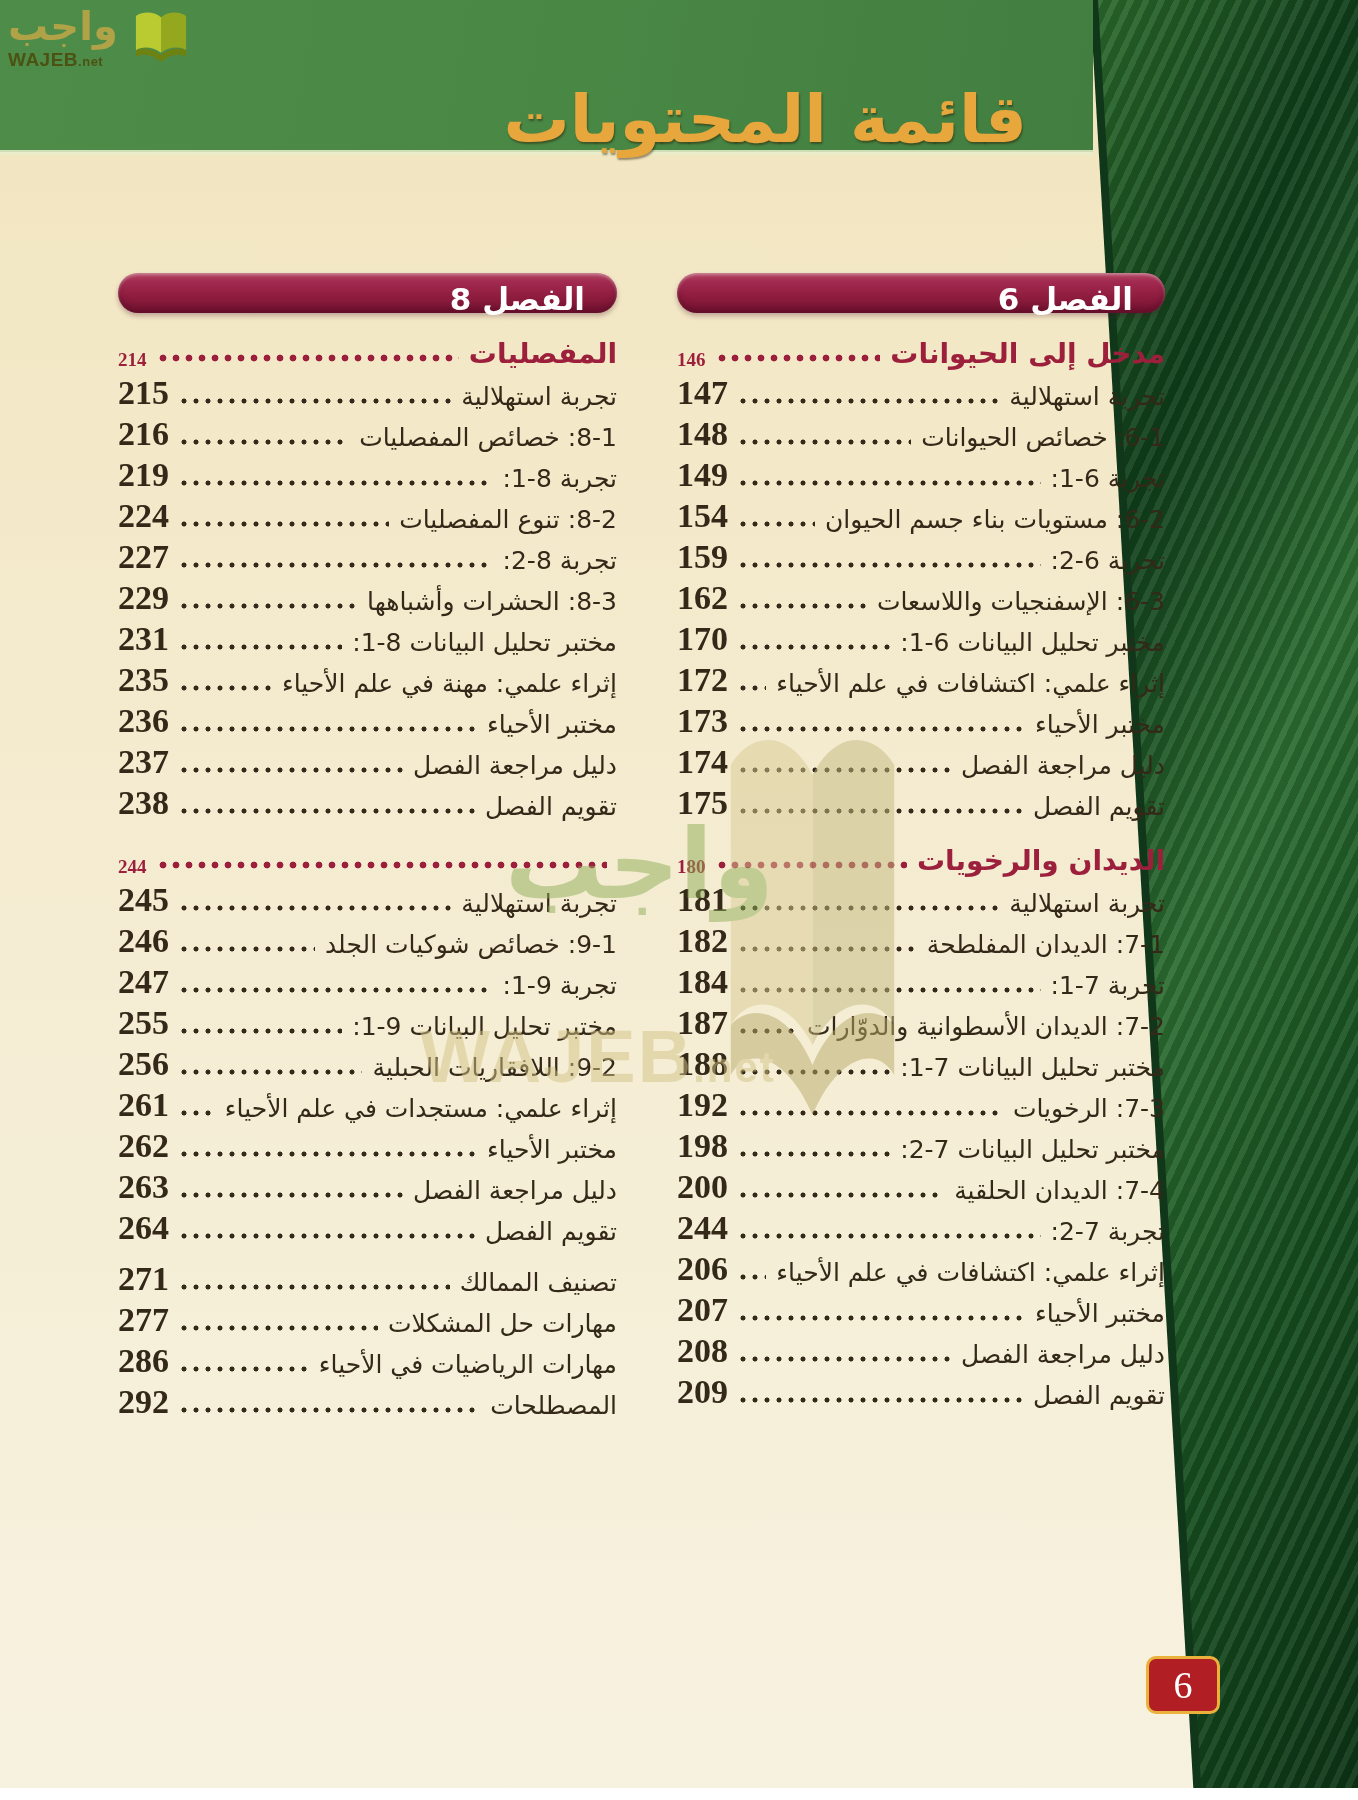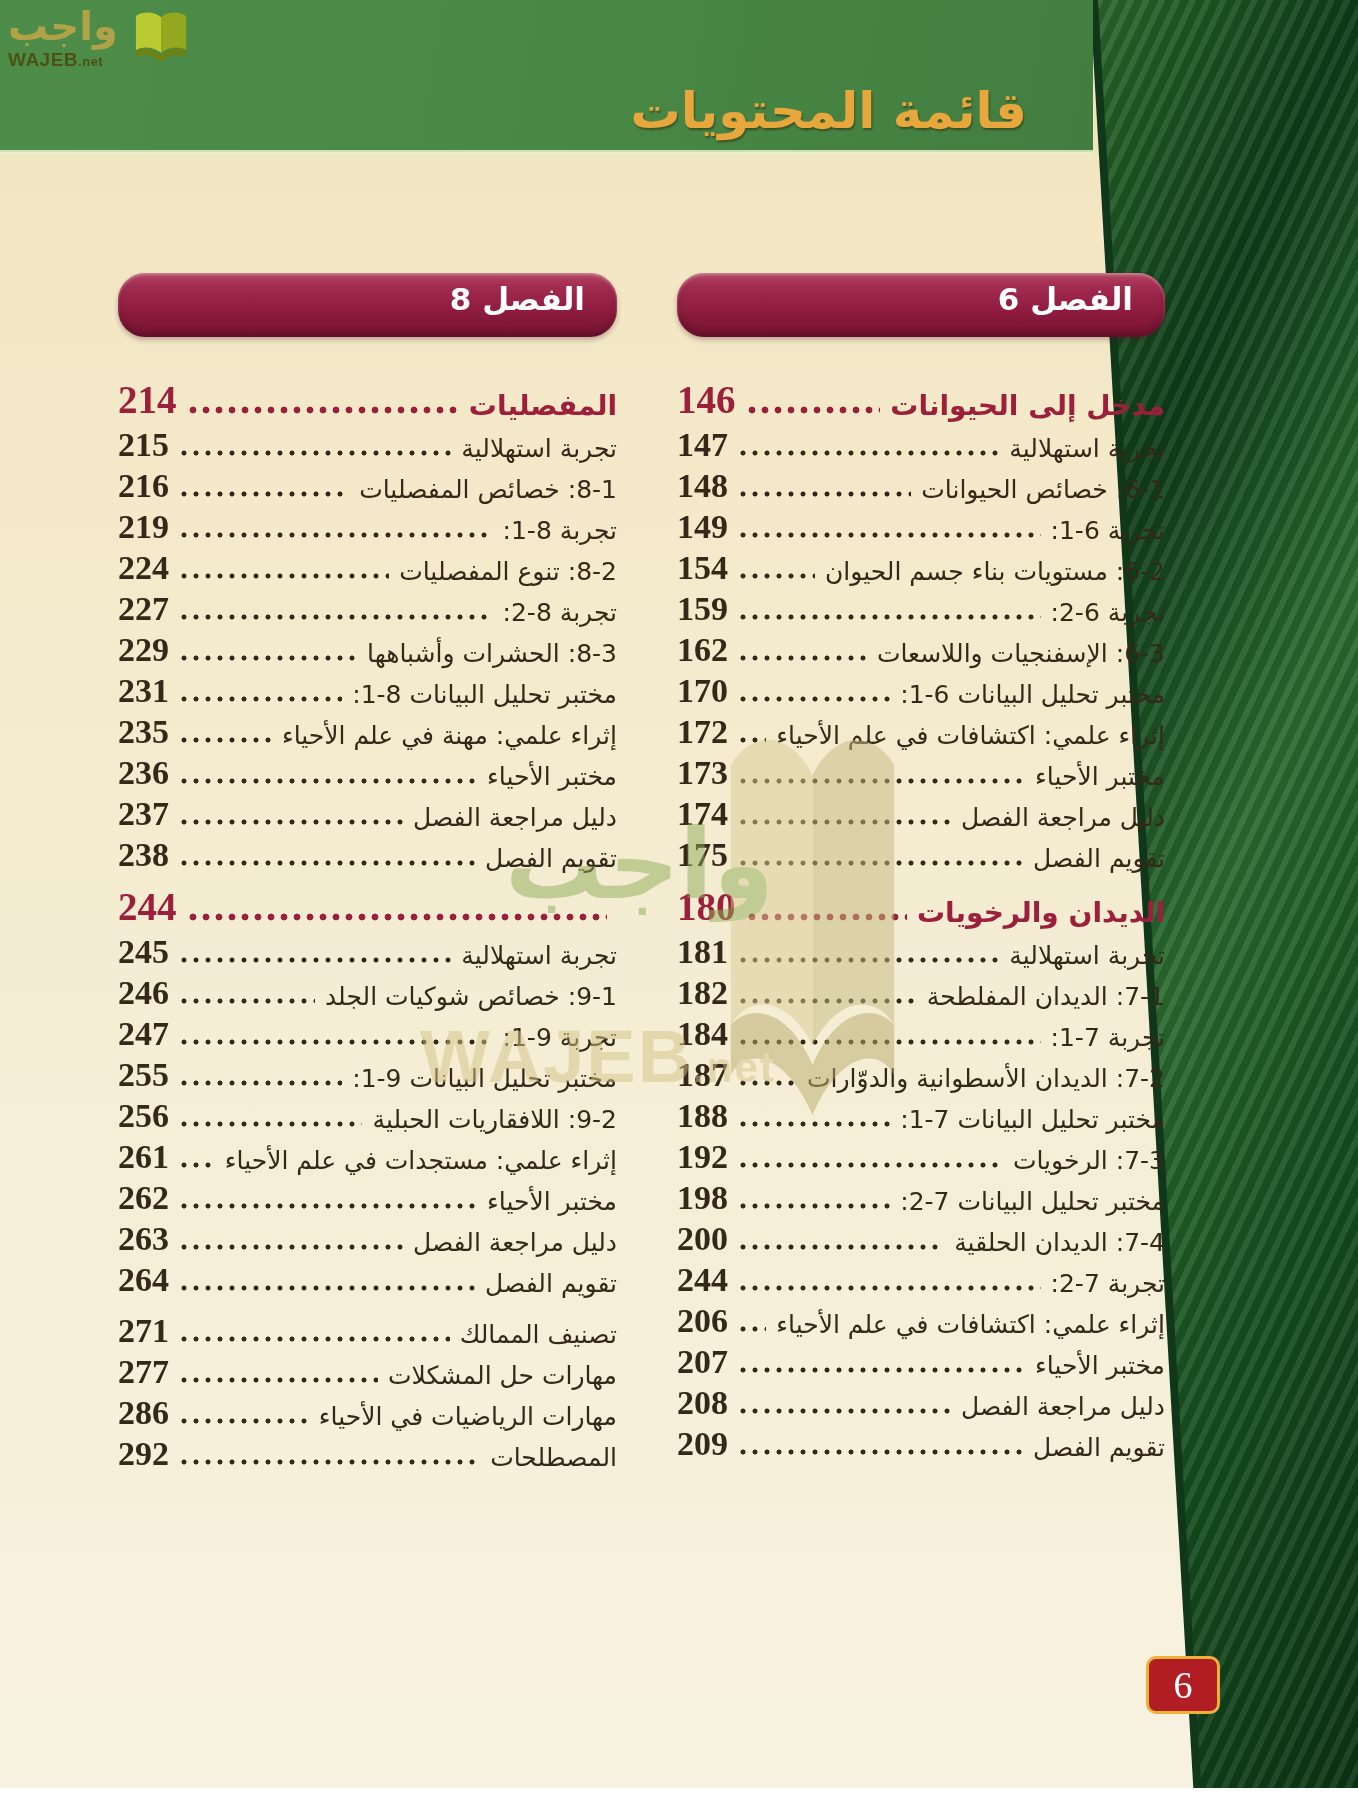--- a/index.html
+++ b/index.html
@@ -33,50 +33,50 @@
   }
   
   .logo{position:absolute;left:8px;top:6px;z-index:5;display:flex;gap:10px;align-items:flex-start;}
   .logo .txt{display:flex;flex-direction:column;align-items:flex-start;line-height:1;}
   .logo .ar{font-size:40px;font-weight:700;color:#b0a246;}
   .logo .latin{font-size:19px;font-weight:700;color:#4c5212;letter-spacing:.5px;margin-top:4px;font-family:"Liberation Sans",sans-serif;}
   .logo .latin .suf{font-size:13px;}
   
   .page-title{
     position:absolute;top:84px;right:331px;z-index:5;
-    font-size:50px;font-weight:700;color:#e7a73c;line-height:1.1;
+    font-size:66px;font-weight:700;color:#e7a73c;line-height:1.1;
     text-shadow:1px 2px 2px rgba(40,25,0,.45);
   }
   
   .col{position:absolute;top:273px;z-index:4;}
   #col-right{left:677px;width:488px;}
   #col-left{left:118px;width:499px;}
   .section + .section{margin-top:10px;}
   .band{
-    height:64px;border-radius:27px;margin-bottom:40px;position:relative;
+    height:40px;border-radius:27px;margin-bottom:12px;position:relative;
     background:linear-gradient(180deg,#b24663 0%,#a22a50 22%,#8e1c3e 60%,#741331 100%);
     box-shadow:0 3px 5px rgba(70,15,35,.30), inset 0 2px 3px rgba(255,255,255,.35), inset 0 -4px 6px rgba(60,0,25,.35);
   }
   .band .band-label{
     display:block;height:54px;line-height:52px;color:#ffffff;font-weight:700;
     font-size:31px;text-align:right;padding:0 32px;
   }
   .row{display:flex;align-items:flex-end;height:41px;color:#342818;font-size:25px;}
   .row .lbl{white-space:nowrap;line-height:1.25;}
   .row .leader{
     flex:1 1 auto;min-width:8px;height:10px;margin:0 10px 6px 10px;
     background:radial-gradient(circle at 5px 5px,#35291a 2.2px,rgba(0,0,0,0) 2.8px);
     background-size:12px 10px;background-repeat:repeat-x;background-position:left bottom;
   }
   .row .num{
     font-family:"Liberation Serif","DejaVu Serif",serif;font-weight:700;font-size:34px;
     line-height:1.15;flex:0 0 auto;
   }
   .row.title-row{height:46px;color:#9c1f3c;font-weight:700;font-size:28px;}
-  .row.title-row .num{color:#9c1f3c;font-size:39px;}
+  .row.title-row .num{color:#9c1f3c;font-size:19px;}
   .row.title-row .leader{
     height:12px;margin-bottom:7px;
     background:radial-gradient(circle at 6px 6px,#9c1f3c 3.1px,rgba(0,0,0,0) 3.7px);
     background-size:13px 12px;
   }
   
   .watermark{position:absolute;left:420px;top:715px;width:500px;height:465px;z-index:6;opacity:.5;pointer-events:none;}
   .watermark .wm-ar{position:absolute;left:85px;top:100px;font-size:98px;font-weight:700;color:#8fae57;line-height:1;}
   .watermark .wm-latin{position:absolute;left:0;top:305px;font-size:74px;font-weight:700;color:#d2c286;font-family:"Liberation Sans",sans-serif;letter-spacing:2px;line-height:1;}
   .watermark .wm-latin .suf{font-size:42px;}

